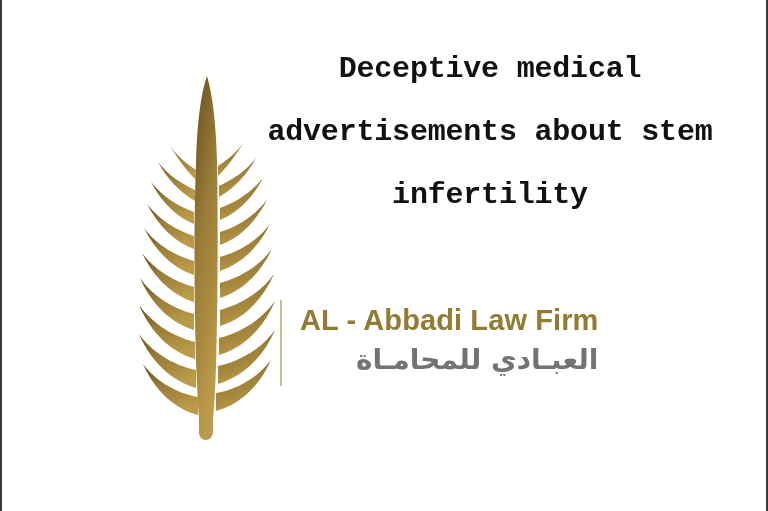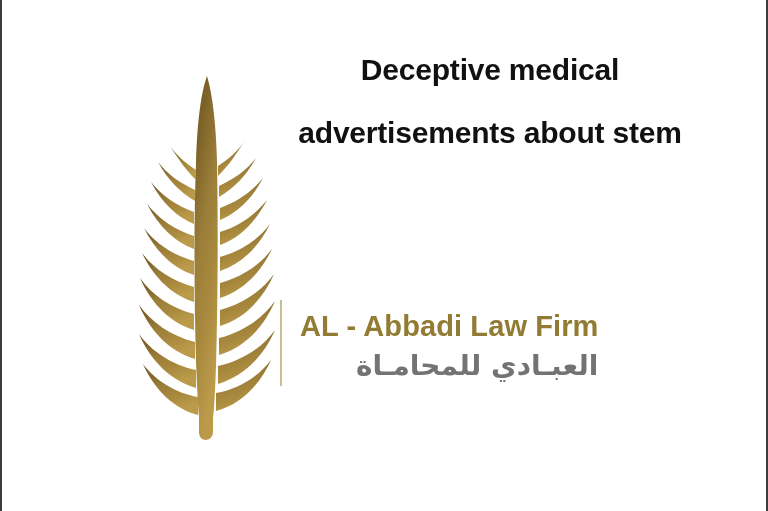--- a/index.html
+++ b/index.html
@@ -41,36 +41,36 @@
     position: absolute;
     left: 258px;
     top: 38px;
     width: 460px;
     text-align: center;
     color: #111111;
     font-size: 30px;
     font-weight: 700;
     line-height: 1.0;
     letter-spacing: -0.2px;
-    font-family: Liberation Sans, sans-serif;
+    font-family: Liberation Mono, monospace;
   }
   .headline .hl-line {
     display: block;
     height: 63px;
     line-height: 63px;
     white-space: nowrap;
   }
 
   
   .brand {
     position: absolute;
     left: 278px;
     top: 300px;
     display: flex;
-    align-items: flex-end;
+    align-items: flex-start;
   }
   .brand-rule {
     width: 2px;
     min-height: 86px;
     background: #c9bd93;
     flex: 0 0 auto;
     margin-right: 18px;
   }
   .brand-text {
     display: flex;
@@ -143,20 +143,21 @@
         <path d="M85 272 C 109 266, 129 252, 141 235 C 129 263, 109 282, 85 289 Z"></path>
         <path d="M84 300 C 108 295, 129 281, 141 264 C 129 292, 108 311, 84 318 Z"></path>
         <path d="M82 327 C 105 323, 125 310, 137 294 C 125 321, 105 339, 82 345 Z"></path>
       </g>
     </svg>
   </div>
 
   <div class="headline">
     <span class="hl-line">Deceptive medical</span>
     <span class="hl-line">advertisements about stem</span>
+    <span class="hl-line">infertility</span>
   </div>
 
   <div class="brand">
     <div class="brand-rule"></div>
     <div class="brand-text">
       <div class="brand-name-en">AL - Abbadi Law Firm</div>
       <div class="brand-name-ar">العبـادي للمحامـاة</div>
     </div>
   </div>
 

